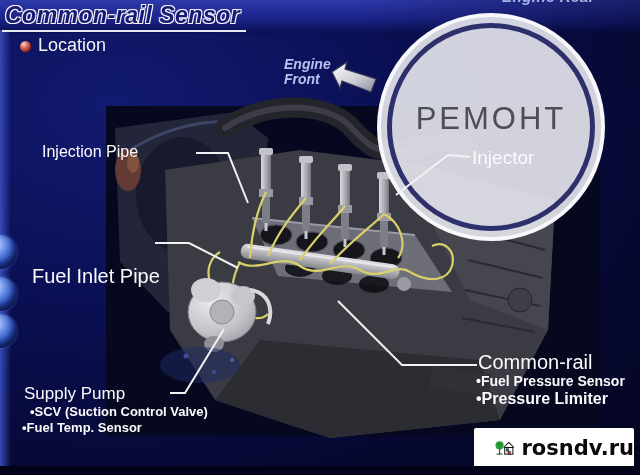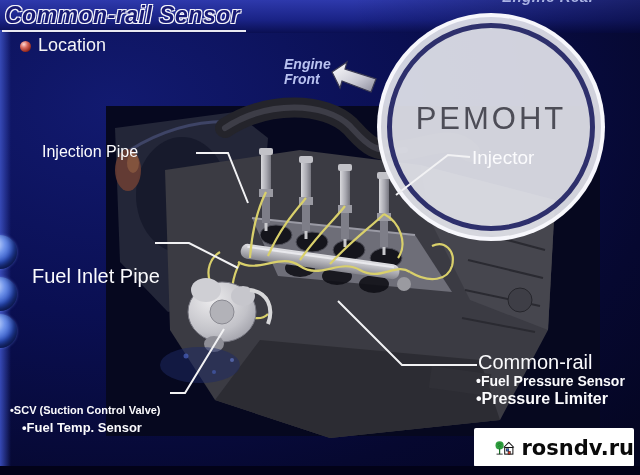--- a/index.html
+++ b/index.html
@@ -39,21 +39,21 @@
   .stamp-ring{position:absolute;left:6px;top:6px;right:6px;bottom:6px;border-radius:50%;
          border:5px solid rgba(23,25,92,.88);}
   .stamp-text{position:absolute;left:0;top:84px;width:100%;text-align:center;
          font-size:31px;color:#4d4d57;letter-spacing:3px;}
 
   .lbl{position:absolute;color:#fbfbfd;white-space:nowrap;}
   .lbl-injection{left:42px;top:143px;font-size:16px;}
   .lbl-injector{left:472px;top:147px;font-size:19px;}
   .lbl-inlet{left:32px;top:233px;font-size:20px;margin-top:32px;}
   .lbl-supply{left:24px;top:384px;font-size:17px;}
-  .lbl-supply-b1{left:10px;top:404px;font-size:11px;font-weight:bold;text-align:center;}
+  .lbl-supply-b1{left:30px;top:404px;font-size:13px;font-weight:bold;text-align:center;}
   .lbl-supply-b2{left:22px;top:420px;font-size:13px;font-weight:bold;}
   .lbl-common{left:478px;top:351px;font-size:20px;}
   .lbl-common-b1{left:476px;top:373px;font-size:14px;font-weight:bold;}
   .lbl-common-b2{left:476px;top:390px;font-size:16px;font-weight:bold;}
 
   .orb{position:absolute;left:-17px;width:34px;height:34px;border-radius:50%;
        background:radial-gradient(circle at 35% 28%, #d8e4ff 0%, #6f93ea 30%, #2a4ec0 60%, #0c2170 100%);
        box-shadow:inset -3px -4px 6px rgba(0,0,20,.6), 0 0 3px rgba(120,150,255,.5);}
   .orb1{top:235px;} .orb2{top:277px;} .orb3{top:314px;}
 
@@ -221,20 +221,21 @@
           <stop offset=".6" stop-color="#c9c9d4"></stop>
           <stop offset="1" stop-color="#8a8a9a"></stop>
     </linearGradient>
       </defs>
     <polygon points="2,12 17,2 15,9 46,19 41,32 12,21 10,28" fill="url(#arrGrad)" stroke="#3a3a52" stroke-width="1.2"></polygon>
   </svg>
 
   <div class="lbl lbl-injection">Injection Pipe</div>
   <div class="lbl lbl-injector">Injector</div>
   <div class="lbl lbl-inlet">Fuel Inlet Pipe</div>
+  <div class="lbl lbl-supply">Supply Pump</div>
   <div class="lbl lbl-supply-b1">•SCV (Suction Control Valve)</div>
   <div class="lbl lbl-supply-b2">•Fuel Temp. Sensor</div>
   <div class="lbl lbl-common">Common-rail</div>
   <div class="lbl lbl-common-b1">•Fuel Pressure Sensor</div>
   <div class="lbl lbl-common-b2">•Pressure Limiter</div>
 
   <div class="logo-box">
     <svg width="42" height="30" viewBox="0 0 42 30">
       <circle cx="9" cy="10" r="8" fill="#2e9e3e"></circle>
       <path d="M5,8 Q9,4 13,8 M6,12 Q9,9 12,12" stroke="#176e26" stroke-width="1.4" fill="none"></path>

